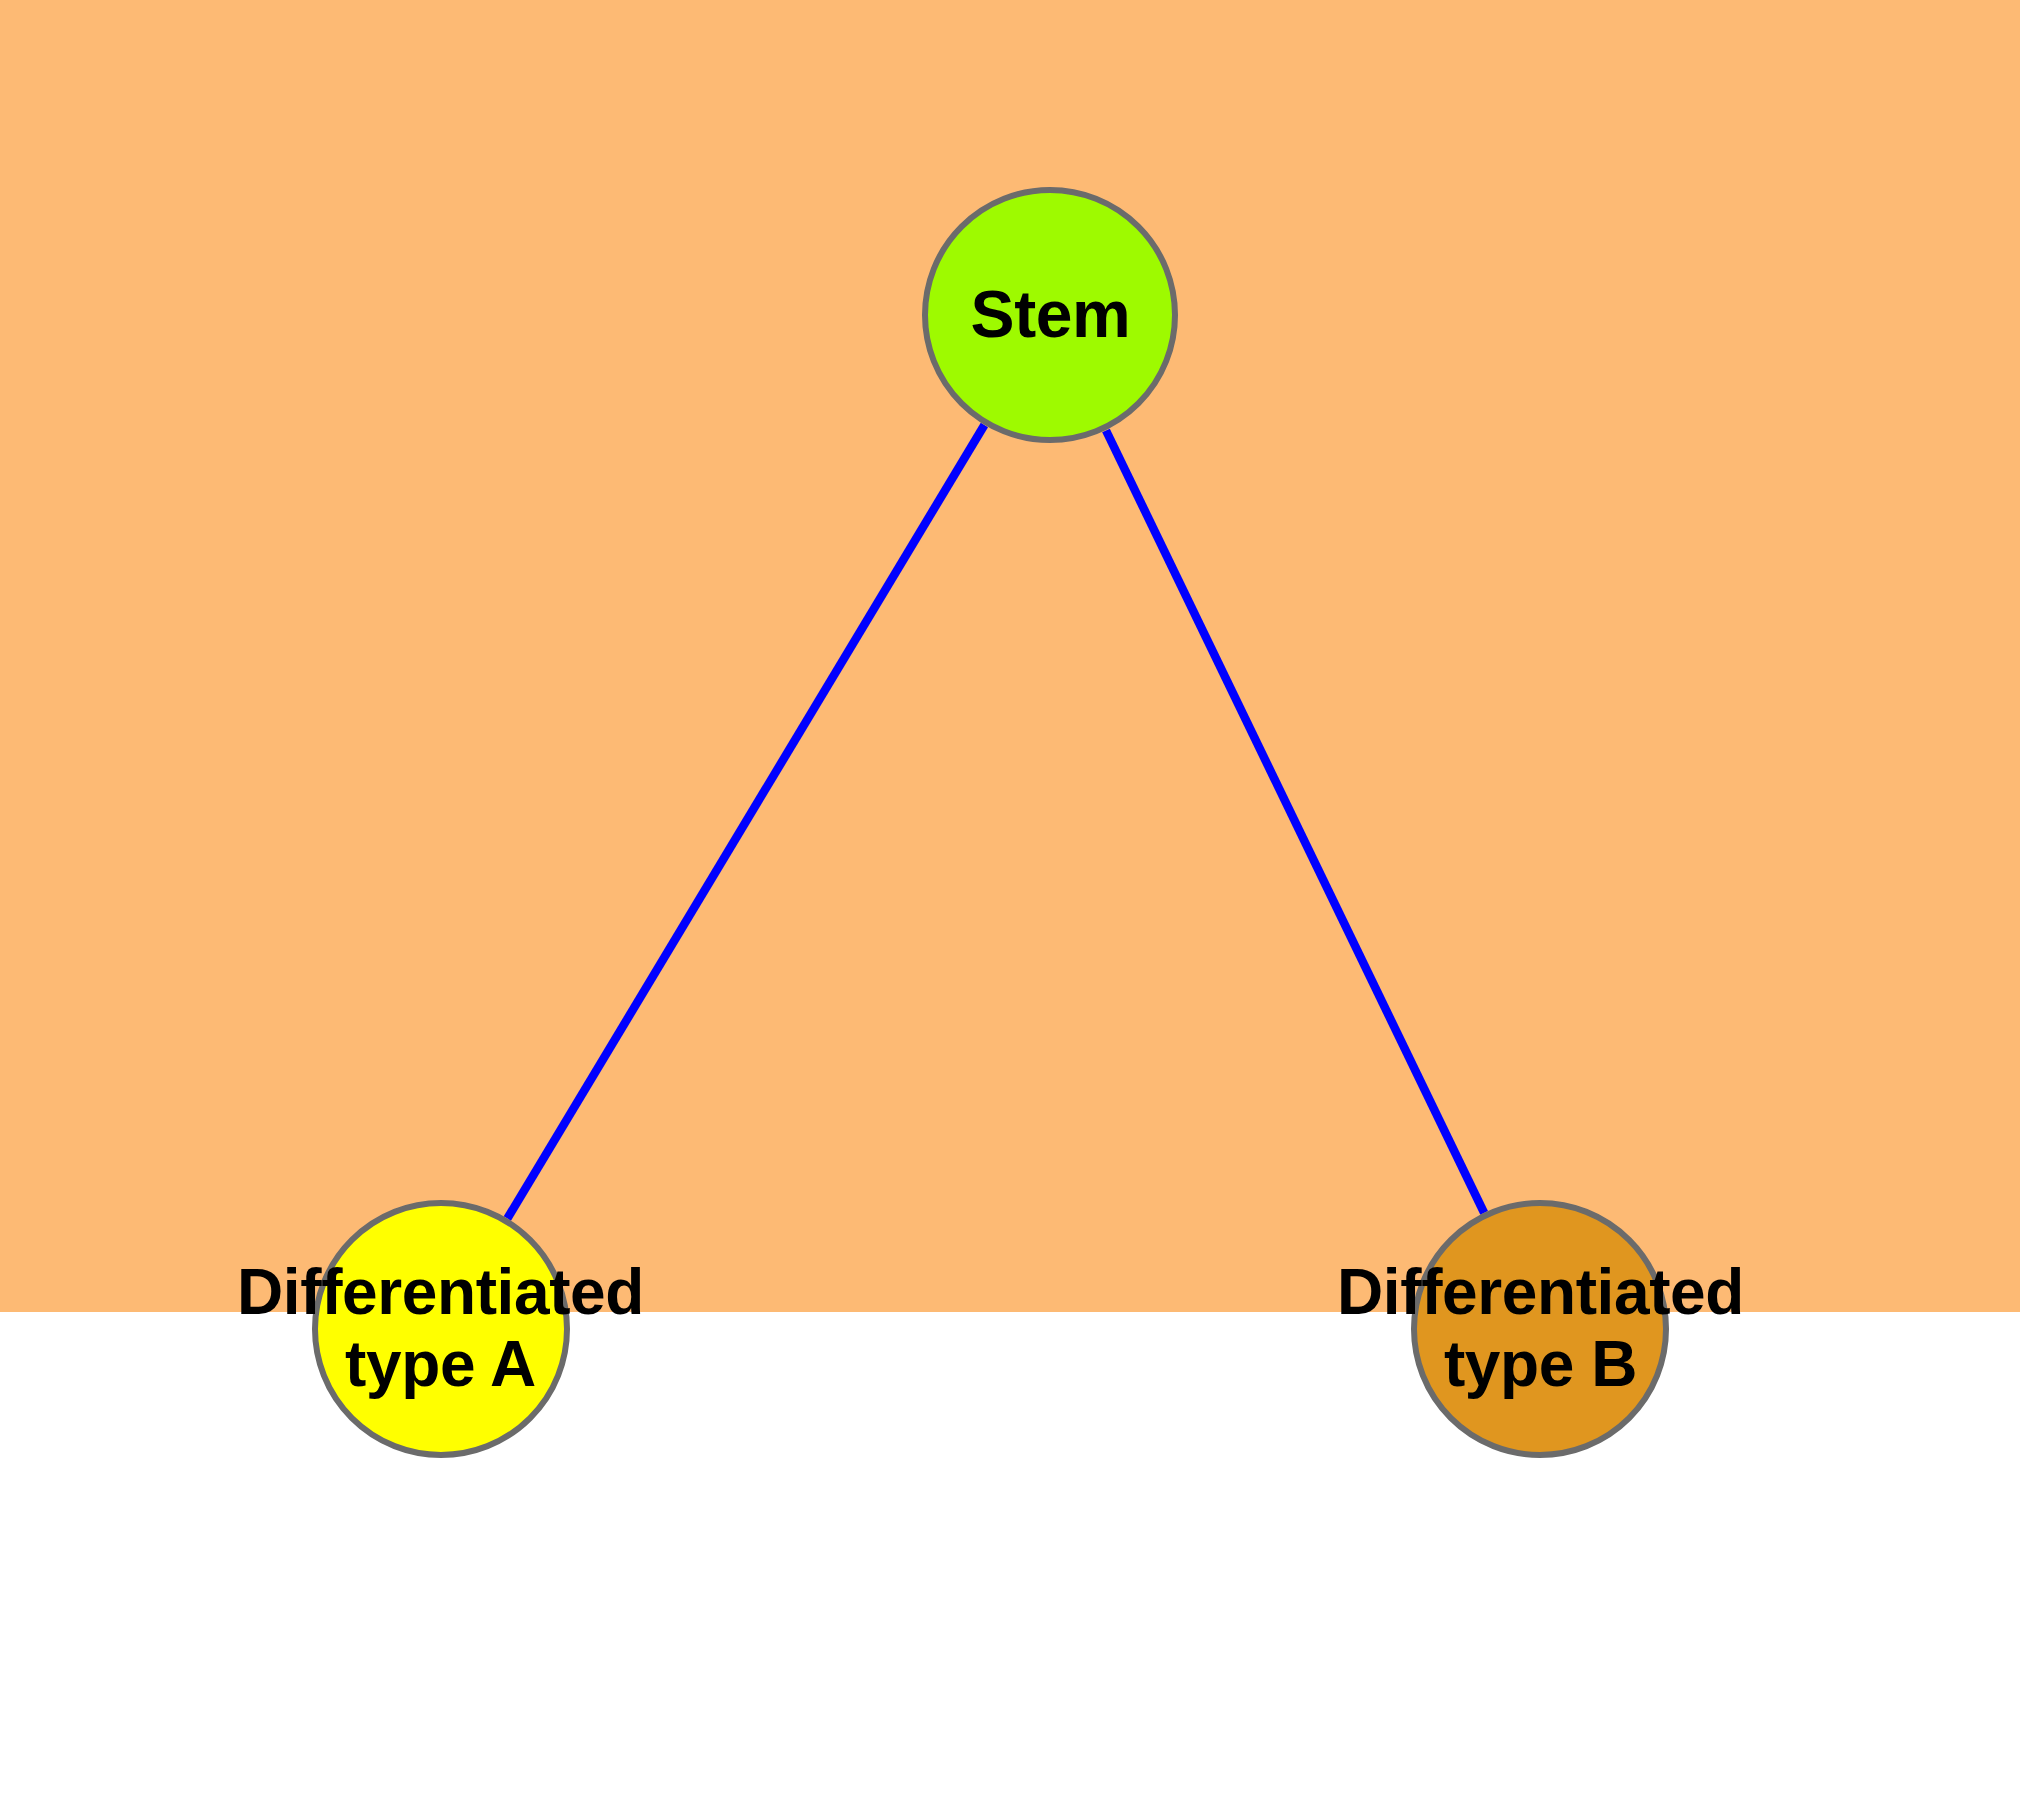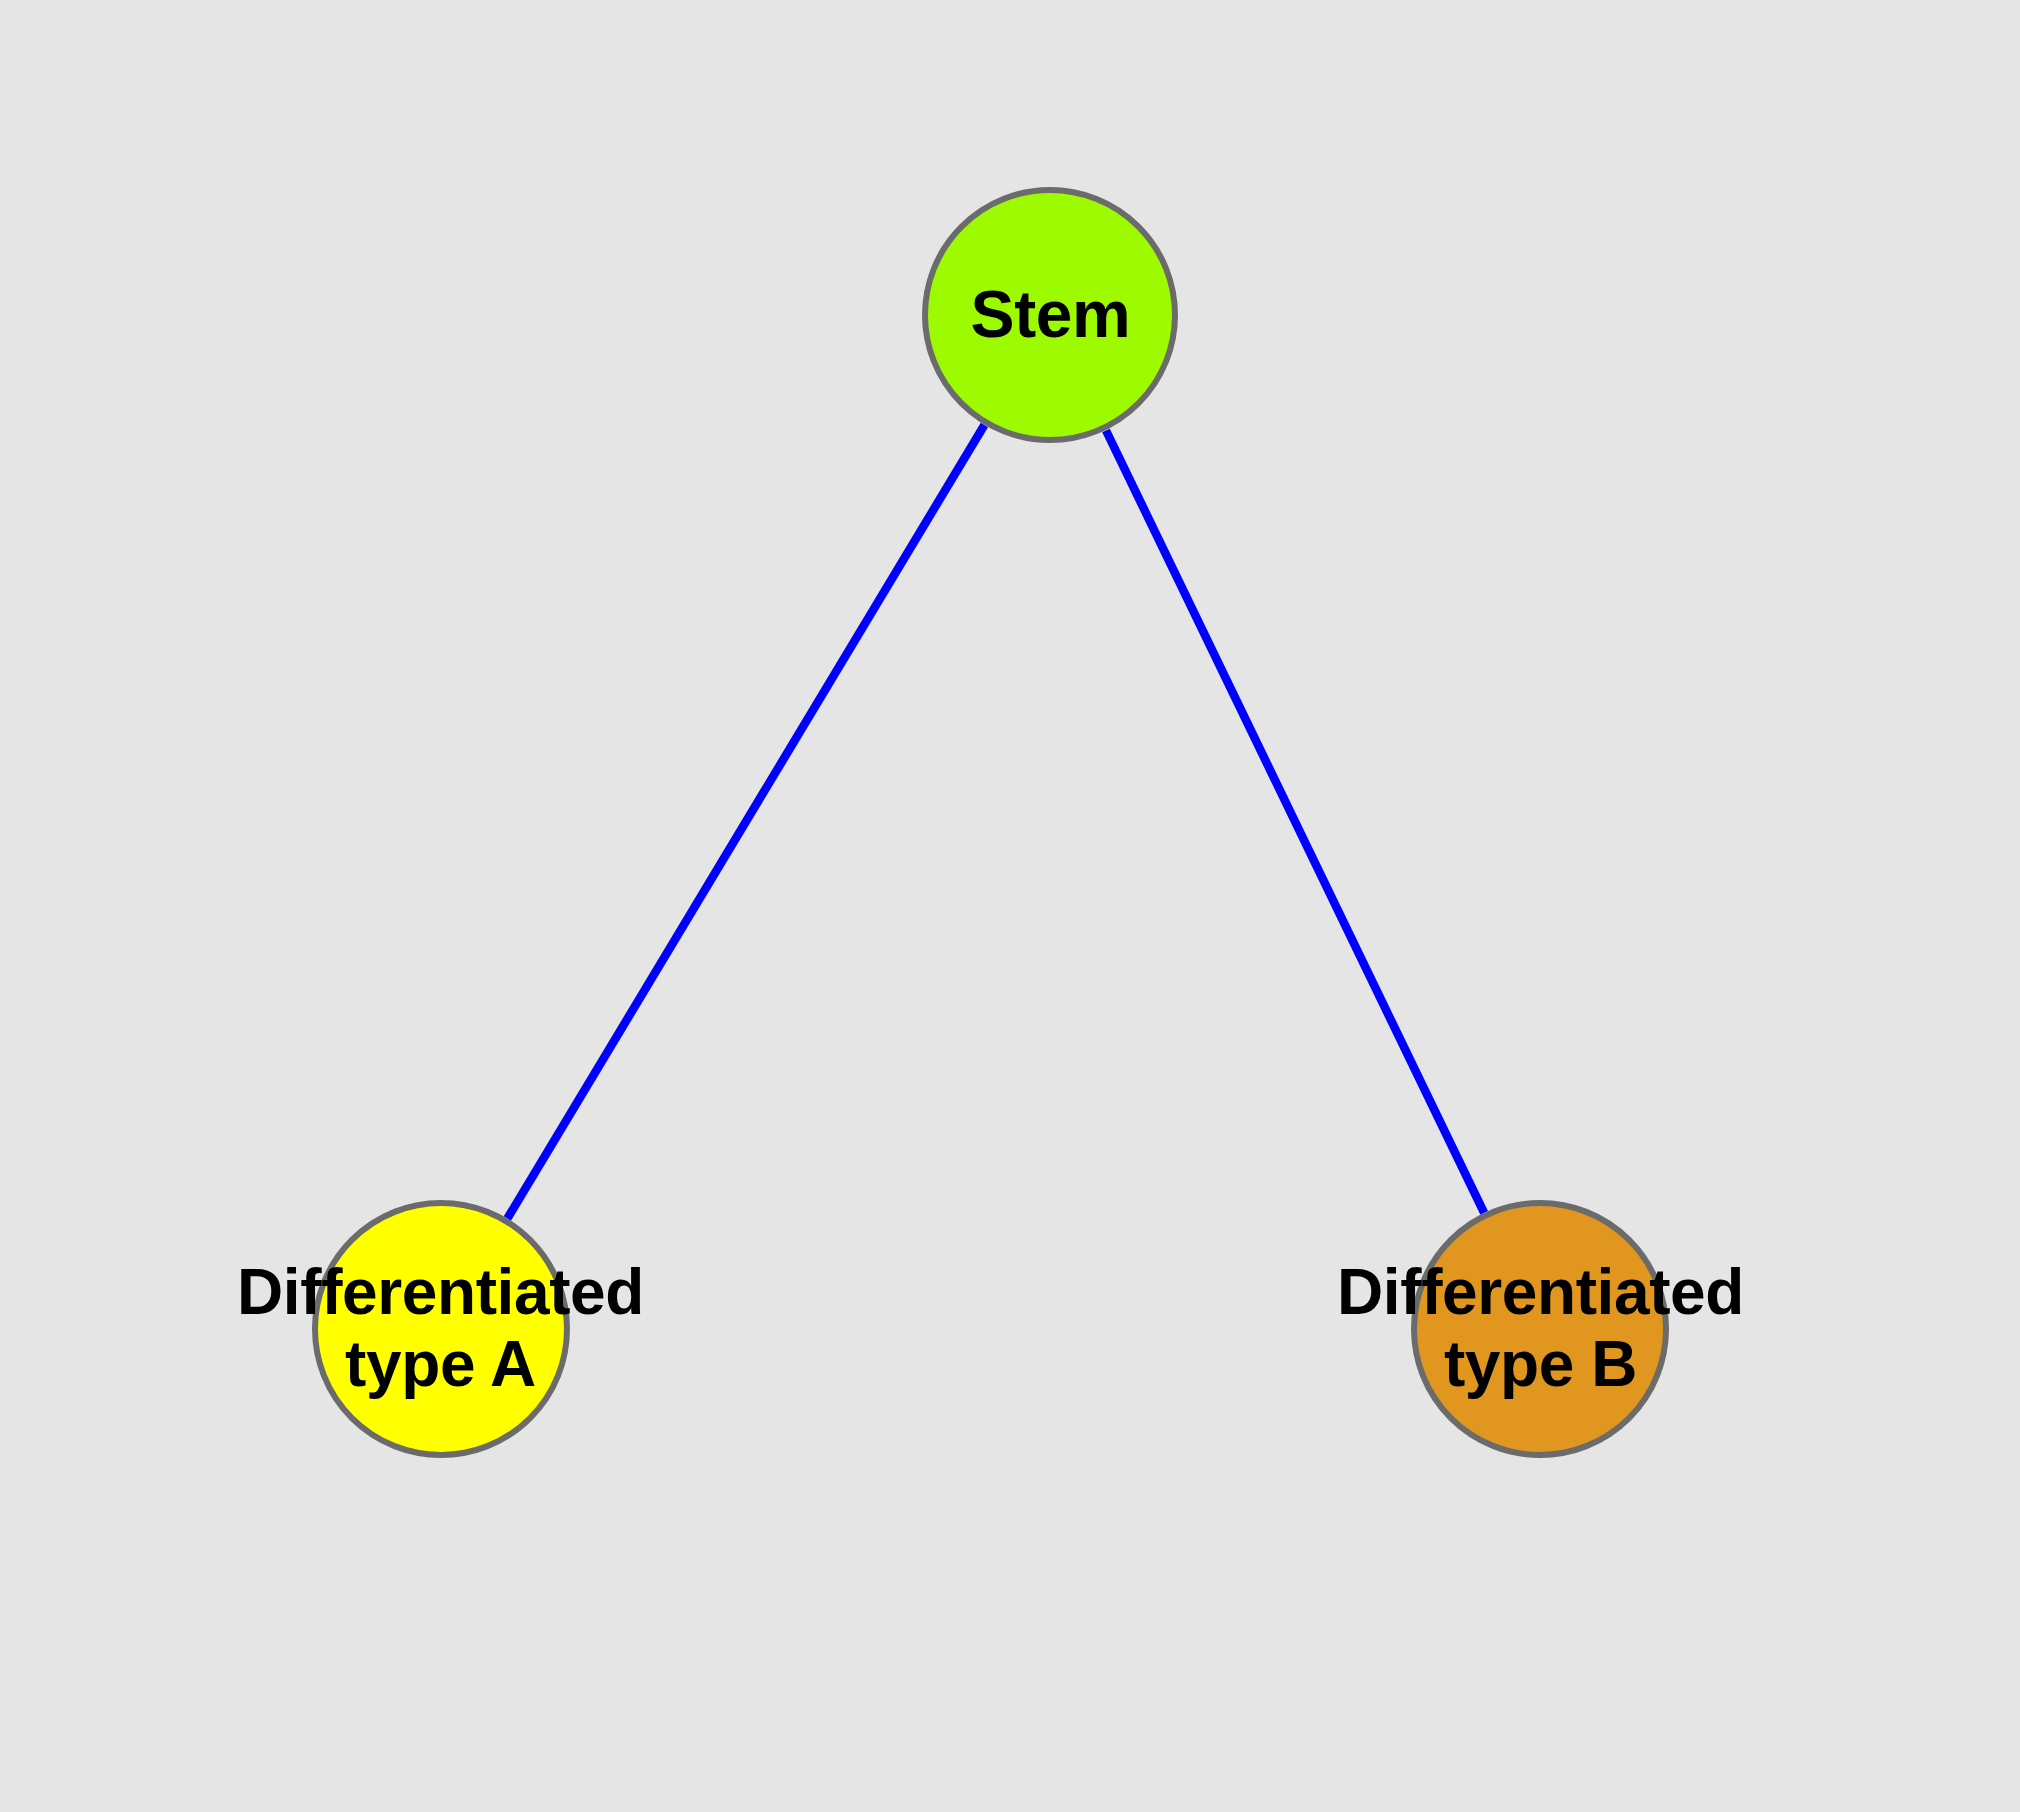--- a/index.html
+++ b/index.html
@@ -47,21 +47,21 @@
   .label-stem {
     font-size: 66px;
   }
   .label-diff {
     font-size: 64px;
   }
 </style>
 </head>
 <body style="width: 2021px; height: 1812px;">
 
-<div id="graph-canvas" style="width: 2021px; height: 1812px; background: #e5e5e5;">
+<div id="graph-canvas" style="width: 2021px; height: 1312px; background: #fdba74;">
 
   <svg id="edge-layer" viewBox="0 0 2384 2138" style="width: 2021px; height: 1812px;">
     <line x1="1161.199780997924" y1="501.4145506627019" x2="598.3154522405001" y2="1437.7283993329092" stroke="#0000ff" stroke-width="10" stroke-linecap="butt"></line>
     <line x1="1304.7043244471977" y1="507.9556609668658" x2="1750.8605475763309" y2="1431.1439704174595" stroke="#0000ff" stroke-width="10" stroke-linecap="butt"></line>
   </svg>
 
   <div class="graph-node" style="left: 922px; top: 187px; width: 256px; height: 256px; background: rgb(158, 250, 0); border-color: rgb(107, 107, 107);"></div>
   <div class="graph-node" style="left: 312px; top: 1200px; width: 258px; height: 258px; background: rgb(255, 255, 0); border-color: rgb(107, 107, 107);"></div>
   <div class="graph-node" style="left: 1411px; top: 1200px; width: 258px; height: 258px; background: rgb(224, 150, 31); border-color: rgb(107, 107, 107);"></div>
 

